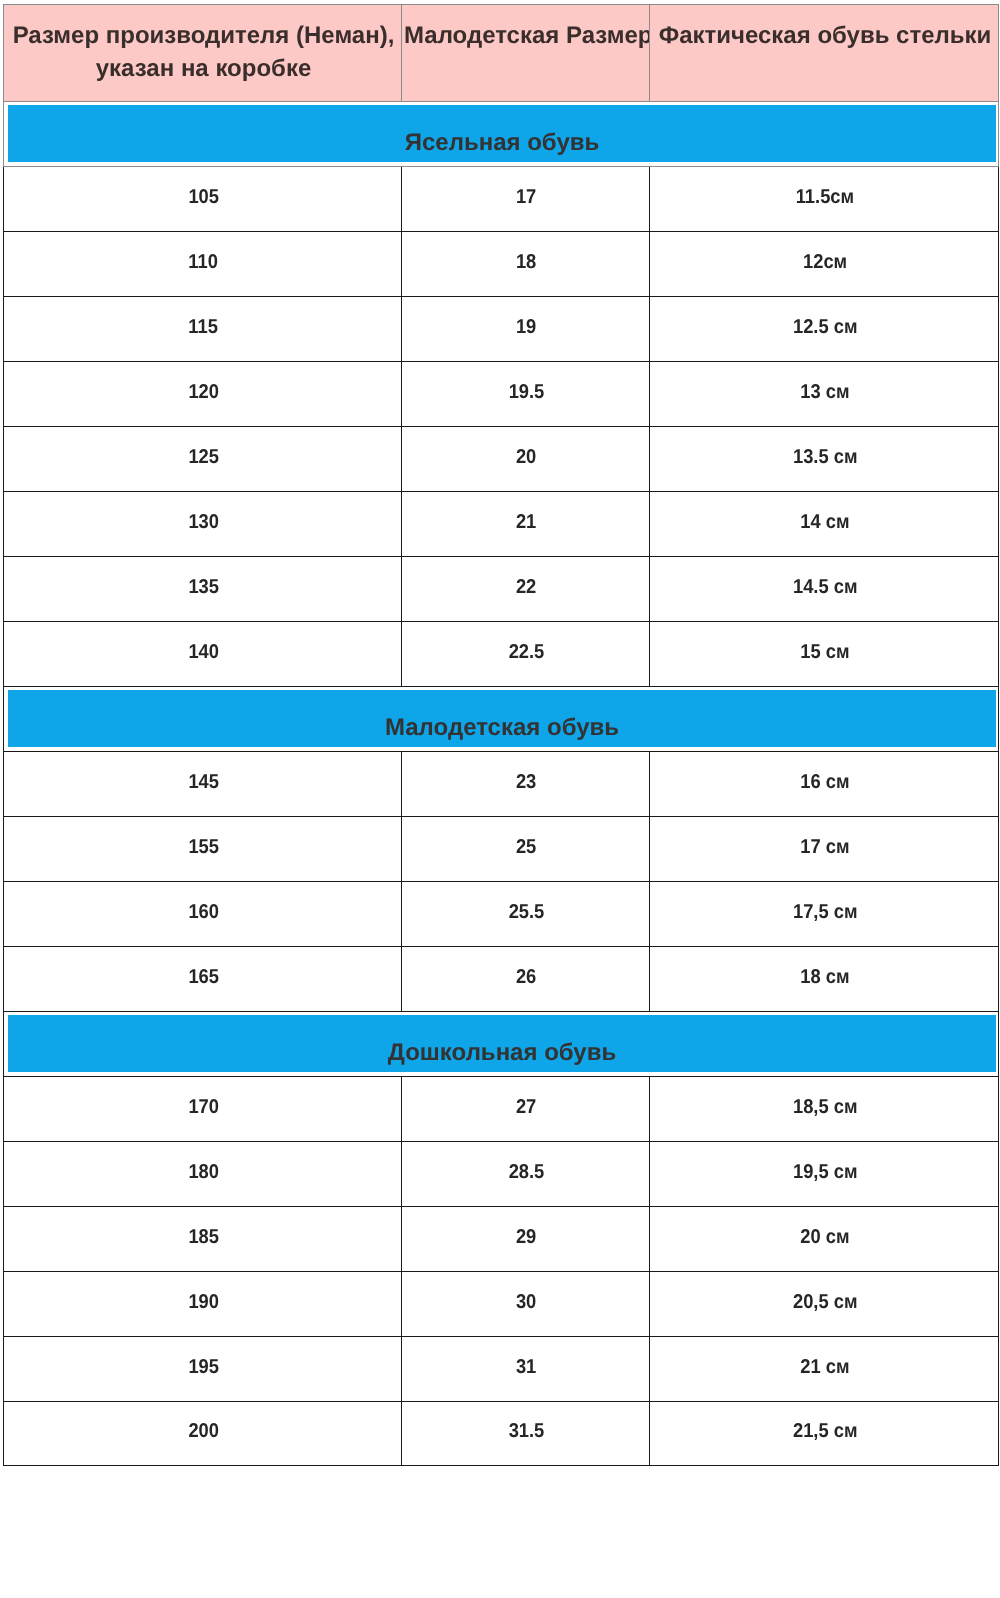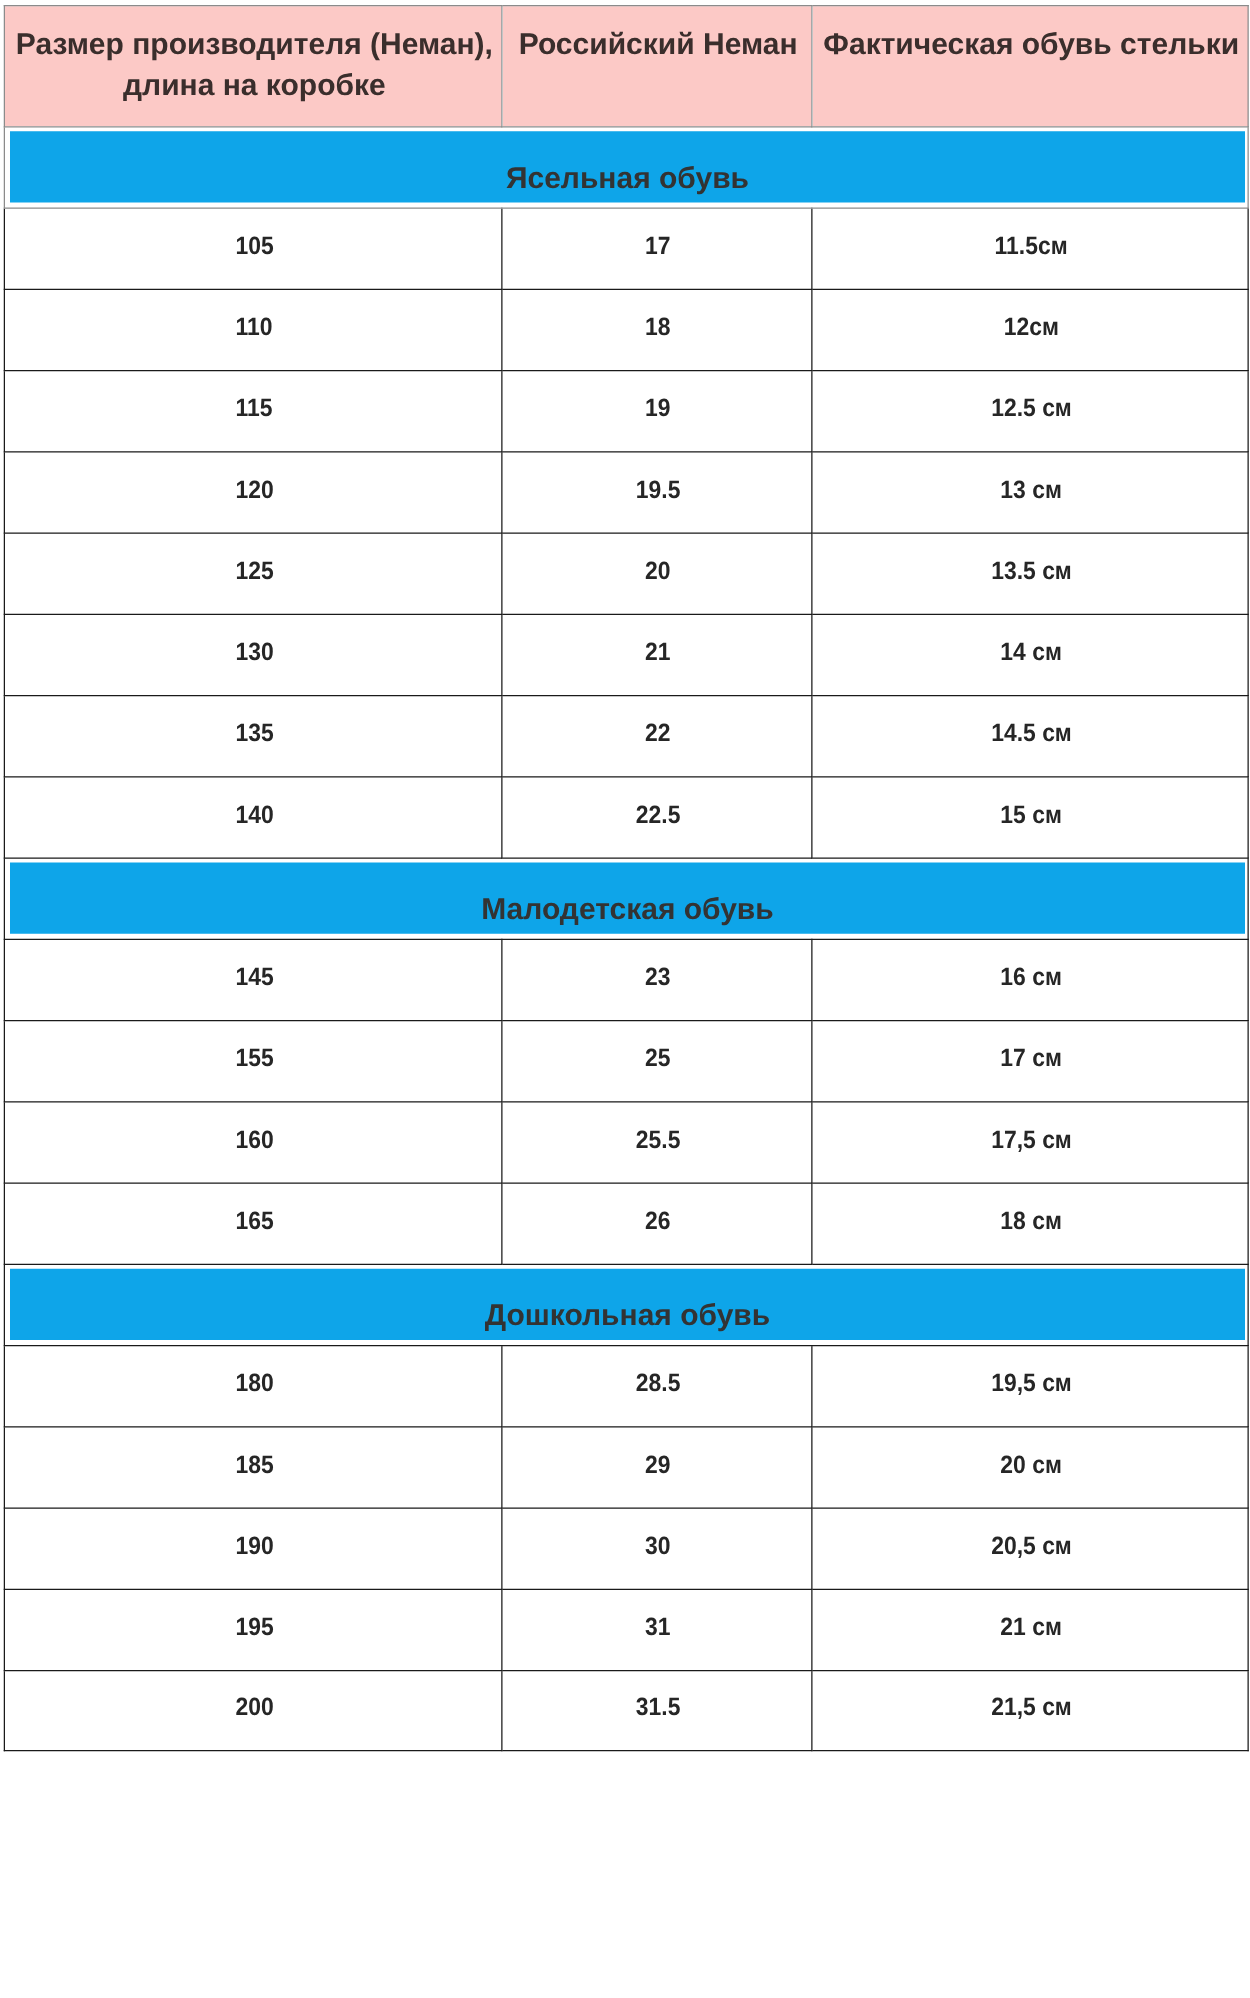--- a/index.html
+++ b/index.html
@@ -35,24 +35,24 @@
   <table>
     <colgroup>
       <col class="colA">
       <col class="colB">
       <col class="colC">
     </colgroup>
     <thead>
       <tr>
         <th>
             <span class="hl">Размер производителя (Неман),</span>
-            <span class="hl">длина на коробке</span>
+            <span class="hl">указан на коробке</span>
           </th>
         <th>
-            <span class="hl">Российский Неман</span>
+            <span class="hl">Малодетская Размер</span>
           </th>
         <th>
             <span class="hl">Фактическая обувь стельки</span>
           </th>
       </tr>
     </thead>
     <tbody id="tbody">
         <tr class="section first">
           <td colspan="3">
             <span>Ясельная обувь</span>
@@ -122,20 +122,25 @@
           <td><span>165</span></td>
           <td><span>26</span></td>
           <td><span>18 см</span></td>
         </tr>
         <tr class="section">
           <td colspan="3">
             <span>Дошкольная обувь</span>
           </td>
         </tr>
         <tr class="data">
+          <td><span>170</span></td>
+          <td><span>27</span></td>
+          <td><span>18,5 см</span></td>
+        </tr>
+        <tr class="data">
           <td><span>180</span></td>
           <td><span>28.5</span></td>
           <td><span>19,5 см</span></td>
         </tr>
         <tr class="data">
           <td><span>185</span></td>
           <td><span>29</span></td>
           <td><span>20 см</span></td>
         </tr>
         <tr class="data">

